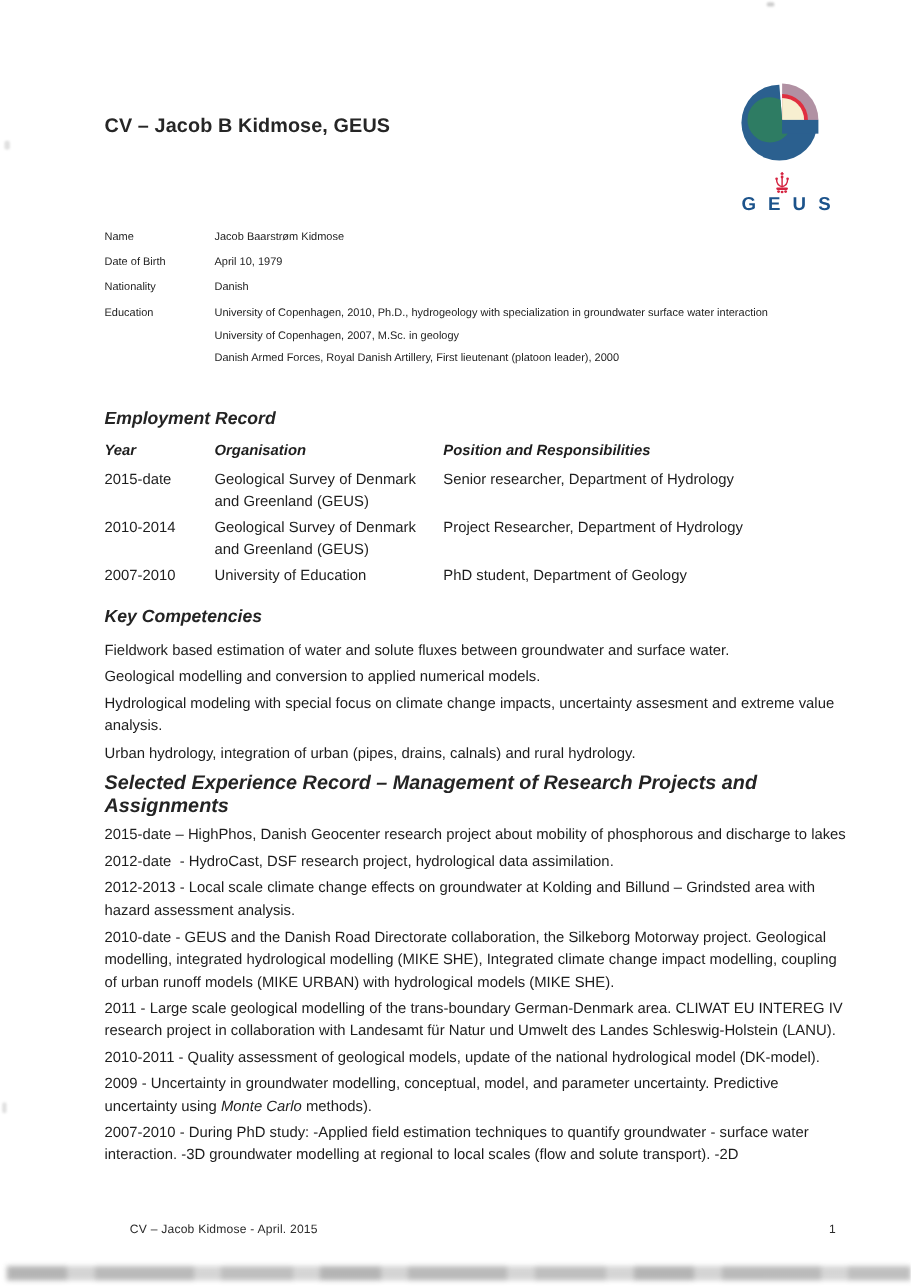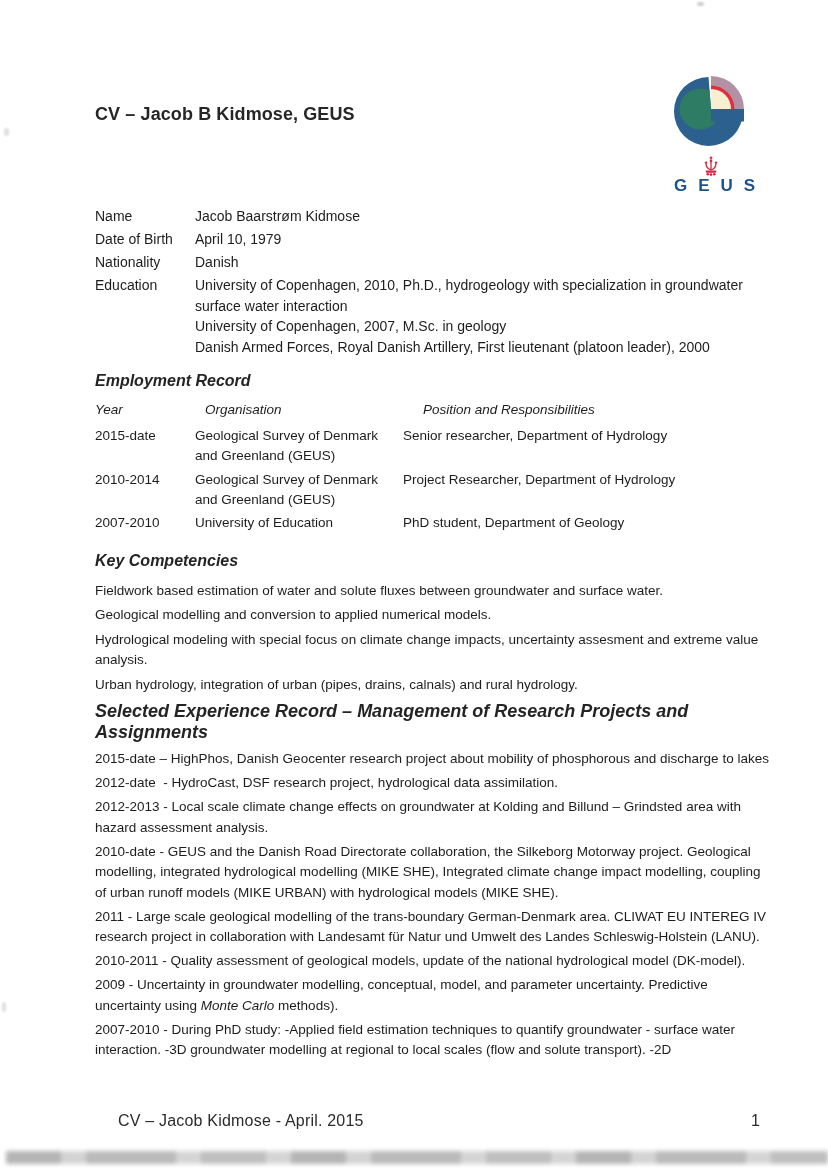--- a/index.html
+++ b/index.html
@@ -20,53 +20,53 @@
   .logo-block{left:663px;top:74px;width:96px;text-align:left;}
   .logo-mark{display:block;margin:0 auto;}
   .logo-crown{display:block;margin:6px auto 1px auto;}
   .logo-wordmark{
     font-size:17px;font-weight:bold;color:#1c538b;
     letter-spacing:11px;padding-left:11px; 
     line-height:18px;
   }
 
   
-  .info{left:95px;top:206px;width:676px;font-size:14px;line-height:20.5px;}
+  .info{left:95px;top:206px;width:676px;font-size:10px;line-height:20.5px;}
   .info-row{display:flex;margin-bottom:2.5px;}
   .info-label{width:100px;flex-shrink:0;}
   .info-value{flex:1;}
 
   
   .sec-heading{font-size:16px;font-weight:bold;font-style:italic;color:#242424;}
   .sec-heading-small{font-size:18px;font-weight:bold;font-style:italic;color:#242424;}
 
   
   .employment{left:95px;top:371px;width:676px;font-size:13.5px;line-height:20px;}
   .employment .sec-heading{margin-bottom:9px;}
   .emp-row{display:flex;margin-bottom:3.5px;}
-  .emp-head{font-weight:normal;font-style:italic;margin-bottom:6px;gap:10px;}
+  .emp-head{font-weight:bold;font-style:italic;margin-bottom:6px;}
   .col-year{width:100px;flex-shrink:0;}
   .col-org{width:208px;flex-shrink:0;padding-right:14px;box-sizing:border-box;}
   .col-pos{flex:1;}
 
   
   .competencies{left:95px;top:551px;width:676px;font-size:13.5px;line-height:20.5px;}
   .competencies .sec-heading{margin-bottom:9px;}
   .competencies p{margin:0 0 4px 0;}
 
   
   .experience{left:95px;top:701px;width:680px;font-size:13.5px;line-height:20.5px;}
   .experience .sec-heading-small{margin-bottom:7px;}
   .experience p{margin:0 0 3.5px 0;white-space:pre-wrap;}
   .italic{font-style:italic;}
 
   
   .footer{
     left:118px;top:1112px;width:642px;display:flex;justify-content:space-between;
-    font-size:16px;color:#2b2b2b;letter-spacing:.2px;
+    font-size:11px;color:#2b2b2b;letter-spacing:.2px;
   }
 
   
   .ghost-strip{
     left:6px;right:0;top:1151px;height:13px;
     background-color:#cbcbcb;
     background-image:
       repeating-linear-gradient(90deg,
         rgba(110,110,110,.50) 0px 55px,
         rgba(160,160,160,.12) 55px 80px,

